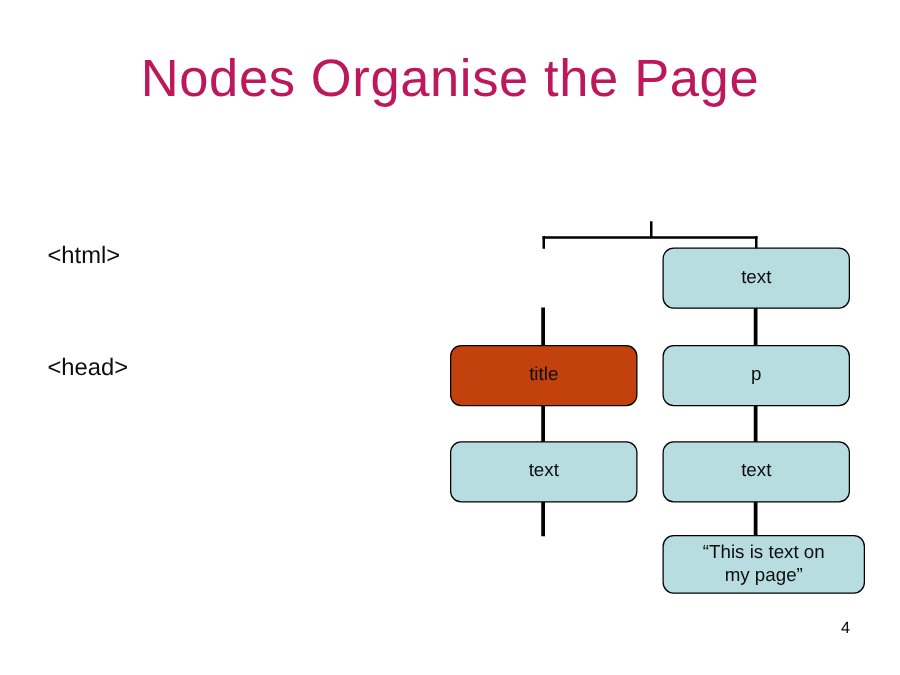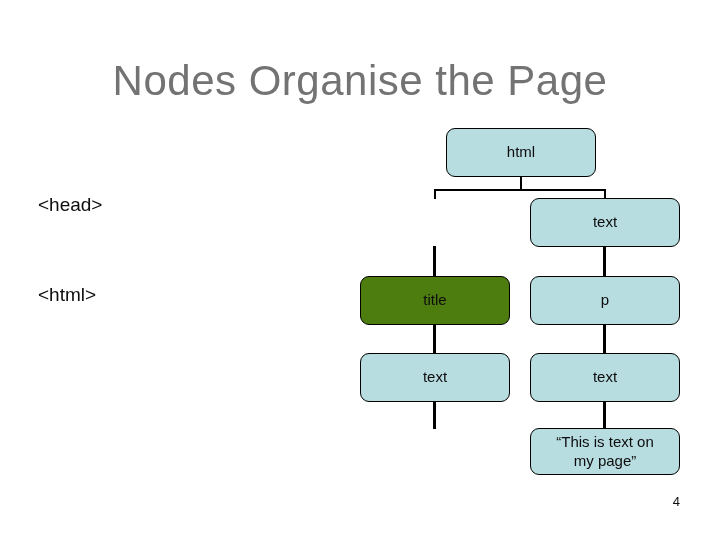--- a/index.html
+++ b/index.html
@@ -1,22 +1,22 @@
 <!DOCTYPE html>
 <html><head>
 <meta charset="utf-8">
 <style>
   html,body{margin:0;padding:0;background:#888;}
   .slide{
     position:relative;width:720px;height:540px;background:#ffffff;
     font-family:"Liberation Sans", sans-serif;overflow:hidden;margin:0 auto;
   }
   .title{
-    position:absolute;left:0;right:0;top:38px;margin:18px;
-    text-align:center;font-size:42px;font-weight:400;color:#737373;
+    position:absolute;left:0;right:0;top:38px;margin:0;
+    text-align:center;font-size:42px;font-weight:400;color:#be185d;
     line-height:50px;letter-spacing:0.5px;
   }
   .code{
     position:absolute;left:38px;top:130px;width:300px;
     font-size:19px;line-height:30px;color:#0d0d0d;white-space:pre;
   }
   .code-line.ind1{padding-left:44px;}
   .diagram{position:absolute;left:0;top:0;width:720px;height:540px;}
   .node{
     position:absolute;box-sizing:border-box;
@@ -26,21 +26,21 @@
   }
   .node span{display:block;}
   .n-html   {left:446px;top:128px;width:150px;height:49px;}
   .n-head   {left:360px;top:198px;width:150px;height:49px;}
   .n-body   {left:530px;top:198px;width:150px;height:49px;}
   .n-title  {left:360px;top:276px;width:150px;height:49px;}
   .n-p      {left:530px;top:276px;width:150px;height:49px;}
   .n-text-l {left:360px;top:353px;width:150px;height:49px;}
   .n-text-r {left:530px;top:353px;width:150px;height:49px;}
   .n-mypage {left:360px;top:428px;width:150px;height:47px;}
-  .n-thisis {left:530px;top:428px;width:150px;height:47px;justify-content:center;}
+  .n-thisis {left:530px;top:428px;width:162px;height:47px;justify-content:center;}
   .n-thisis span{max-width:116px;}
   .conn{position:absolute;background:#000000;}
   .c-html-stub {left:520px;top:177px;width:2px;height:13px;}
   .c-branch    {left:434px;top:189px;width:172px;height:2px;}
   .c-head-stub {left:434px;top:189px;width:2px;height:10px;}
   .c-body-stub {left:604px;top:189px;width:2px;height:10px;}
   .c-head-title{left:433px;top:246px;width:3px;height:31px;}
   .c-body-p    {left:603px;top:246px;width:3px;height:31px;}
   .c-title-text{left:433px;top:324px;width:3px;height:30px;}
   .c-p-text    {left:603px;top:324px;width:3px;height:30px;}
@@ -51,49 +51,46 @@
   }
 </style>
 </head>
 <body>
 
 <div class="slide">
 
   <h1 class="title">Nodes Organise the Page</h1>
 
   <div class="code">
+    <div class="code-line ind0">&lt;html&gt;</div>
     <div class="code-line ind0">&lt;head&gt;</div>
-    <div class="code-line ind0">&lt;html&gt;</div>
     
     
     
     
     
   </div>
 
   <div class="diagram">
 
     <div class="conn c-html-stub" style="background: rgb(0, 0, 0);"></div>
     <div class="conn c-branch" style="background: rgb(0, 0, 0);"></div>
     <div class="conn c-head-stub" style="background: rgb(0, 0, 0);"></div>
     <div class="conn c-body-stub" style="background: rgb(0, 0, 0);"></div>
     <div class="conn c-head-title" style="background: rgb(0, 0, 0);"></div>
     <div class="conn c-body-p" style="background: rgb(0, 0, 0);"></div>
     <div class="conn c-title-text" style="background: rgb(0, 0, 0);"></div>
     <div class="conn c-p-text" style="background: rgb(0, 0, 0);"></div>
     <div class="conn c-text-val-l" style="background: rgb(0, 0, 0);"></div>
     <div class="conn c-text-val-r" style="background: rgb(0, 0, 0);"></div>
 
-    <div class="node n-html" style="background: rgb(184, 221, 225); border-color: rgb(0, 0, 0);">
-      <span>html</span>
-    </div>
     <div class="node n-body" style="background: rgb(184, 221, 225); border-color: rgb(0, 0, 0);">
       <span>text</span>
     </div>
-    <div class="node n-title" style="background: #4d7c0f; border-color: rgb(0, 0, 0);">
+    <div class="node n-title" style="background: #c2410c; border-color: rgb(0, 0, 0);">
       <span>title</span>
     </div>
     <div class="node n-p" style="background: rgb(184, 221, 225); border-color: rgb(0, 0, 0);">
       <span>p</span>
     </div>
     <div class="node n-text-l" style="background: rgb(184, 221, 225); border-color: rgb(0, 0, 0);">
       <span>text</span>
     </div>
     <div class="node n-text-r" style="background: rgb(184, 221, 225); border-color: rgb(0, 0, 0);">
       <span>text</span>

